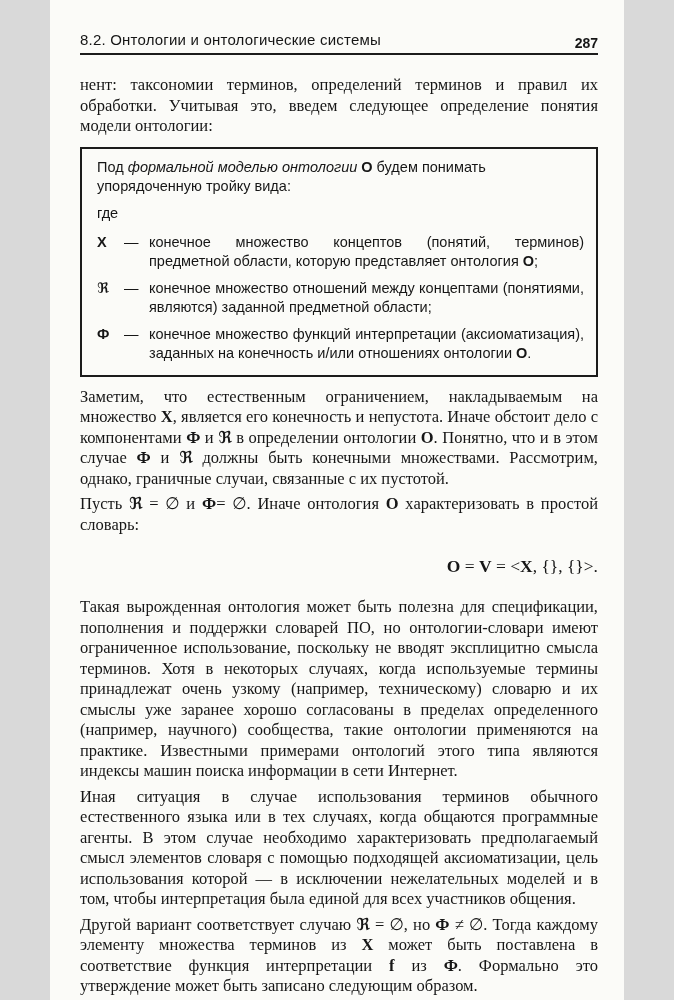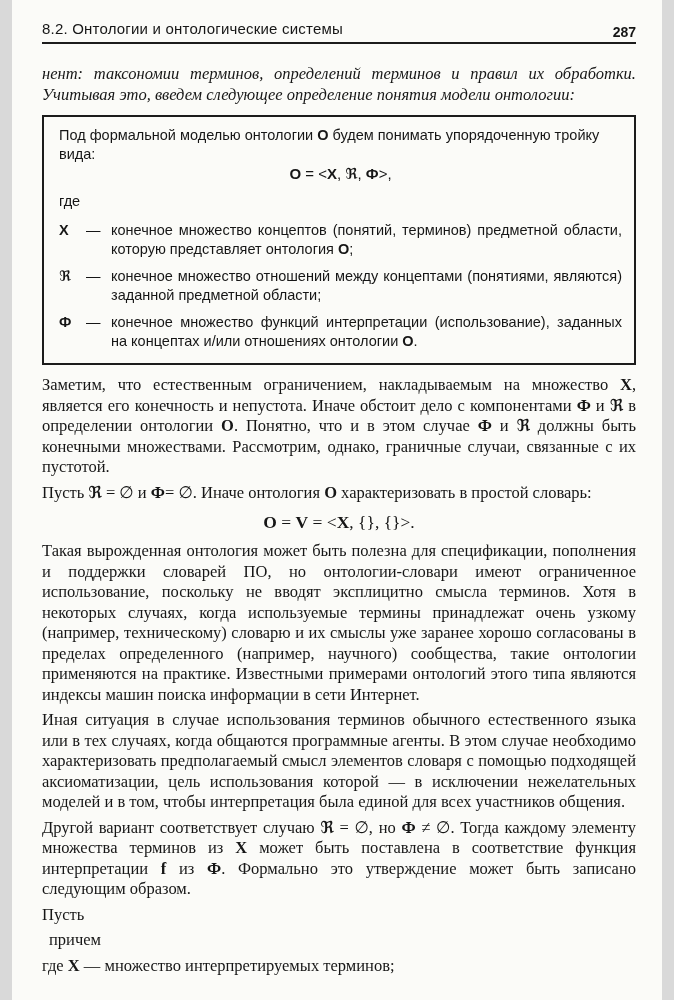--- a/index.html
+++ b/index.html
@@ -1,101 +1,100 @@
 <!DOCTYPE html>
 <html lang="ru"><head>
 <meta charset="utf-8">
 <style>
   html,body{margin:0;padding:0;background:#d9d9d9;}
   *{box-sizing:border-box;}
   .page{
-    width:650px;height:1000px;
+    width:574px;height:1000px;
     margin:0 auto;
     background:#fbfbf8;
     color:#161616;
-    padding:20px 26px 0 30px;
+    padding:31px 26px 0 30px;
     font-family:"Liberation Serif","DejaVu Serif",serif;
     overflow:hidden;
   }
   
   .hdr{
     display:flex;justify-content:space-between;align-items:flex-end;
     border-bottom:2px solid #1c1c1c;
     padding-bottom:3px;
     font-family:"Liberation Sans","DejaVu Sans",sans-serif;
   }
   .hdr .sect{font-size:15px;letter-spacing:.2px;padding-bottom:2px;}
   .hdr .pnum{font-size:14px;font-weight:bold;line-height:1;}
   
   .para{
     font-size:16.5px;line-height:20.5px;
     text-align:justify;
     margin:5px 0;
   }
-  .para.first{margin-top:20px;font-style:italic;}
+  .para.first{margin-top:20px;}
   .para.plain{text-align:left;}
   .indent1{padding-left:7px;}
   
   .defbox{
     border:2px solid #1b1b1b;
     margin:10px 0 10px 0;
     padding:9px 12px 12px 15px;
     font-family:"Liberation Sans","DejaVu Sans",sans-serif;
     font-size:14.5px;line-height:19px;
   }
   .defbox .bintro{margin:0;text-align:left;}
   .defbox .bformula{text-align:center;margin:0 0 2px 0;font-size:15px;}
   .defbox .bwhere{margin:8px 0 10px 0;}
   .defitem{display:flex;margin:8px 0 0 0;}
   .defitem .term{flex:none;width:27px;font-weight:bold;}
   .defitem .dash{flex:none;width:25px;}
   .defitem .itext{flex:1;text-align:justify;}
   
   .formula{
-    text-align:center;
+    text-align:right;
     font-size:17.5px;line-height:22px;
-    margin:8px 0;
+    margin:20px 0;
   }
   
   .b{font-weight:bold;}
-  .i{}
+  .i{font-style:italic;}
   .sub{font-size:.62em;vertical-align:-0.22em;font-weight:bold;}
   .sym{font-family:"DejaVu Sans","DejaVu Serif",sans-serif;}
 </style>
 </head>
 <body>
 
 <div class="page">
 
   <div class="hdr">
     <span class="sect">8.2. Онтологии и онтологические системы</span>
     <span class="pnum">287</span>
   </div>
 
   <p class="para first"><span>нент: таксономии терминов, определений терминов и правил их обработки. Учитывая это, введем следующее определение понятия модели онтологии:</span></p>
 
   <div class="defbox">
     <p class="bintro"><span>Под </span><span class="i">формальной моделью онтологии </span><span class="b">O</span><span> будем понимать упорядоченную тройку вида:</span></p>
-    <p class="bformula"><span class="b">O</span><span> = &lt;</span><span class="b">X</span><span>, </span><span class="b sym">ℜ</span><span>, </span><span class="b">Ф</span><span>&gt;,</span></p>
     <p class="bwhere">где</p>
 
     <div class="defitem">
       <span class="term"><span class="b">X</span></span>
       <span class="dash">—</span>
       <span class="itext"><span>конечное множество концептов (понятий, терминов) предметной области, которую представляет онтология </span><span class="b">O</span><span>;</span></span>
     </div>
     <div class="defitem">
       <span class="term"><span class="b sym">ℜ</span></span>
       <span class="dash">—</span>
       <span class="itext"><span>конечное множество отношений между концептами (понятиями, являются) заданной предметной области;</span></span>
     </div>
     <div class="defitem">
       <span class="term"><span class="b">Ф</span></span>
       <span class="dash">—</span>
-      <span class="itext"><span>конечное множество функций интерпретации (использование), заданных на концептах и/или отношениях онтологии </span><span class="b">O</span><span>.</span></span>
+      <span class="itext"><span>конечное множество функций интерпретации (аксиоматизация), заданных на конечность и/или отношениях онтологии </span><span class="b">O</span><span>.</span></span>
     </div>
   </div>
 
   <p class="para"><span>Заметим, что естественным ограничением, накладываемым на множество </span><span class="b">X</span><span>, является его конечность и непустота. Иначе обстоит дело с компонентами </span><span class="b">Ф</span><span> и </span><span class="b sym">ℜ</span><span> в определении онтологии </span><span class="b">O</span><span>. Понятно, что и в этом случае </span><span class="b">Ф</span><span> и </span><span class="b sym">ℜ</span><span> должны быть конечными множествами. Рассмотрим, однако, граничные случаи, связанные с их пустотой.</span></p>
   <p class="para"><span>Пусть </span><span class="b sym">ℜ</span><span> = </span><span class="sym">∅</span><span> и </span><span class="b">Ф</span><span>= </span><span class="sym">∅</span><span>. Иначе онтология </span><span class="b">O</span><span> характеризовать в простой словарь:</span></p>
 
   <div class="formula"><span class="b">O</span><span> = </span><span class="b">V</span><span> = &lt;</span><span class="b">X</span><span>, {}, {}&gt;.</span></div>
 
   <p class="para"><span>Такая вырожденная онтология может быть полезна для спецификации, пополнения и поддержки словарей ПО, но онтологии-словари имеют ограниченное использование, поскольку не вводят эксплицитно смысла терминов. Хотя в некоторых случаях, когда используемые термины принадлежат очень узкому (например, техническому) словарю и их смыслы уже заранее хорошо согласованы в пределах определенного (например, научного) сообщества, такие онтологии применяются на практике. Известными примерами онтологий этого типа являются индексы машин поиска информации в сети Интернет.</span></p>
   <p class="para"><span>Иная ситуация в случае использования терминов обычного естественного языка или в тех случаях, когда общаются программные агенты. В этом случае необходимо характеризовать предполагаемый смысл элементов словаря с помощью подходящей аксиоматизации, цель использования которой — в исключении нежелательных моделей и в том, чтобы интерпретация была единой для всех участников общения.</span></p>

